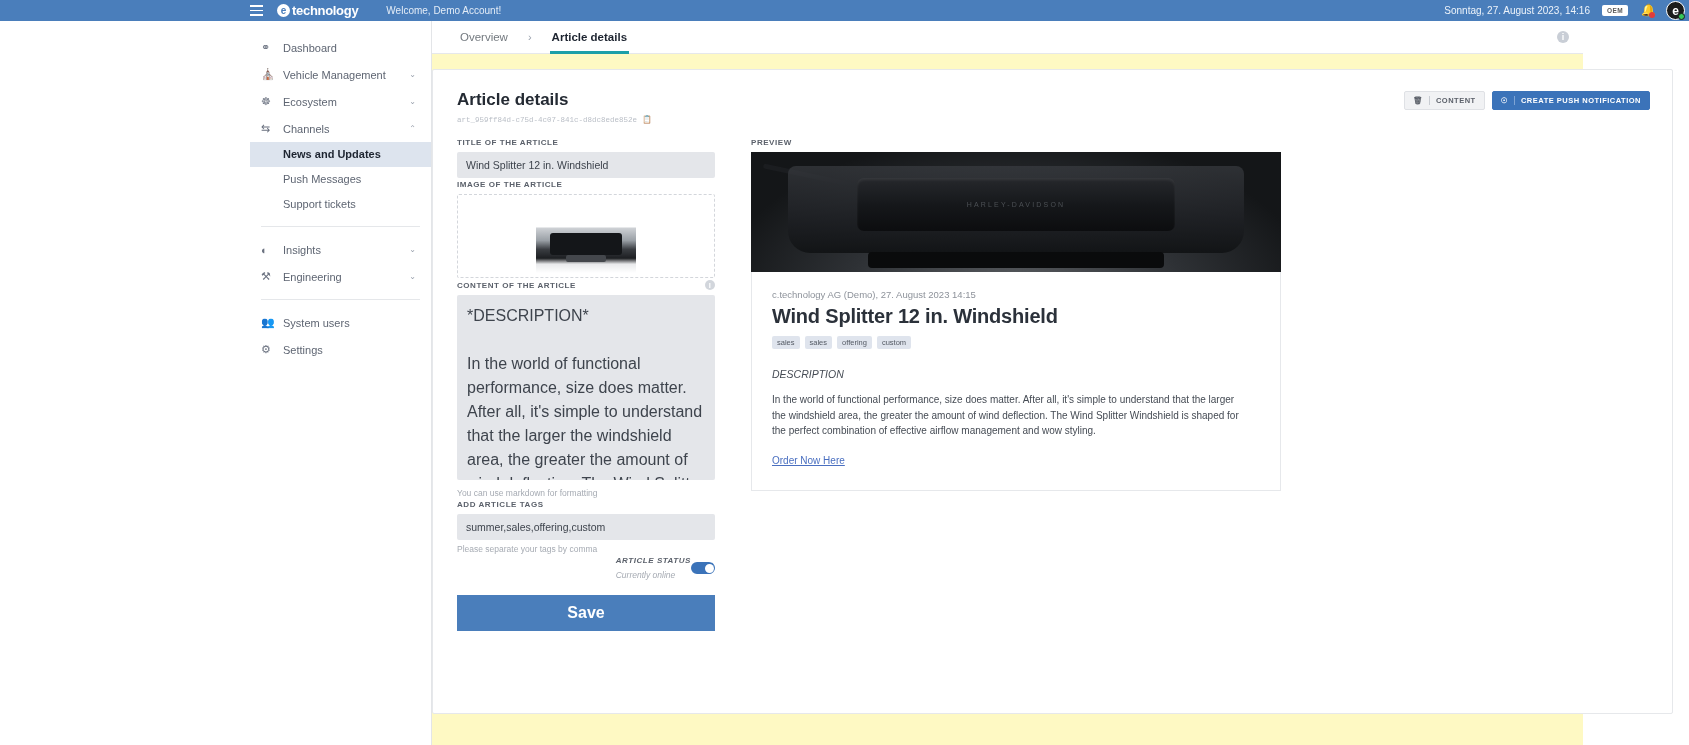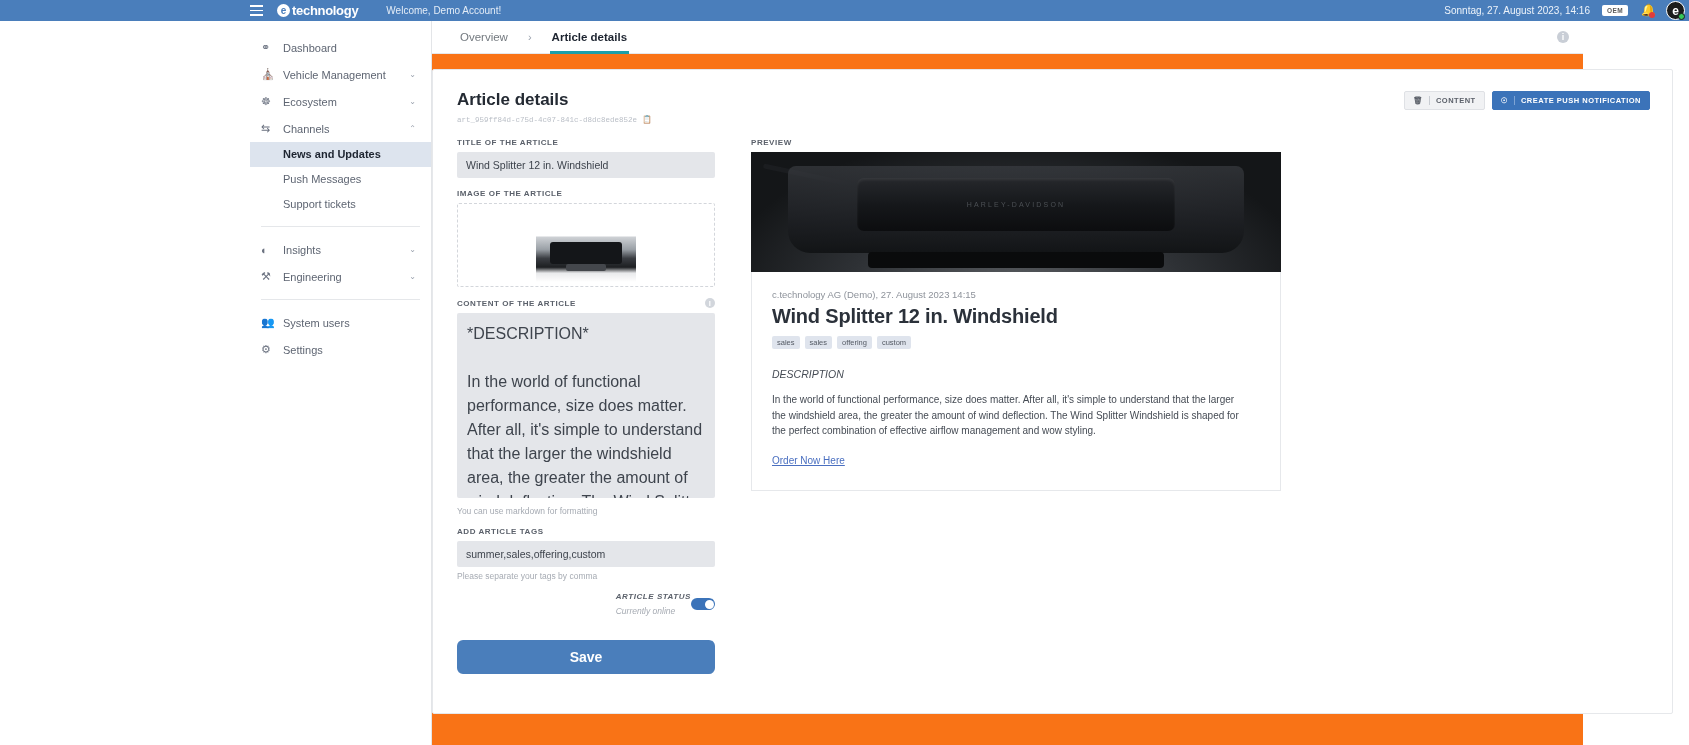--- a/index.html
+++ b/index.html
@@ -86,21 +86,21 @@
     display: block; height: 25px; line-height: 25px;
     padding-left: 33px; font-size: 11px; color: #5e6572; cursor: pointer;
   }
   .sub-item.active { background: #dde4ee; color: #1d2430; font-weight: 700; }
   .nav-div { height: 1px; background: #e5e7ea; margin: 9px 11px; }
 
   
   .main {
     position: absolute; top: 21px; left: 432px;
     width: 1151px; height: 724px;
-    background: #f97316;
+    background: #fef9c3;
   }
   .tabs {
     height: 33px;
     background: #ffffff;
     display: flex; align-items: center;
     padding-left: 16px; gap: 0;
     border-bottom: 1px solid #e6e8eb;
     position: relative;
   }
   .tab {
@@ -195,41 +195,41 @@
     content: ""; position: absolute; left: 30%; right: 30%; top: 76%; height: 9%;
     background: #44474c; border-radius: 2px;
   }
   .f-textarea {
     width: 100%; height: 185px; resize: none;
     background: #e4e6ea; border: none; border-radius: 2px;
     padding: 9px 10px; font-size: 16px; line-height: 1.5; color: #3e444d;
     font-family: "Liberation Sans", sans-serif;
   }
   .f-hint { font-size: 8.5px; color: #a6abb3; margin-top: 4px; }
-  .f-group { margin-bottom: 11px; }
+  .f-group { margin-bottom: 2px; }
   .info-dot {
     width: 10px; height: 10px; border-radius: 50%;
     background: #d2d6dc; color: #ffffff;
     font-size: 7.5px; font-weight: 700;
     display: flex; align-items: center; justify-content: center; cursor: pointer;
   }
   .status-row { display: flex; align-items: flex-start; justify-content: flex-end; font-style: italic; }
   .toggle {
     width: 24px; height: 12px; border-radius: 7px;
     background: #3b73b9; position: relative; cursor: pointer; flex: 0 0 24px;
     margin-top: 6px;
   }
   .toggle::after {
     content: ""; position: absolute; right: 1.5px; top: 1.5px;
     width: 9px; height: 9px; border-radius: 50%; background: #ffffff;
   }
   .btn-save {
     width: 100%; margin-top: 13px;
-    background: #4a7ebb; color: #ffffff; border: none; border-radius: 6px;
-    padding: 9px 0; font-size: 14px; font-weight: 700; cursor: pointer;
+    background: #4a7ebb; color: #ffffff; border: none; border-radius: 0;
+    padding: 9px 0; font-size: 16px; font-weight: 700; cursor: pointer;
     font-family: "Liberation Sans", sans-serif;
   }
 
   
   .prev-col { flex: 1; margin-left: 20px; }
   .prev-label {
     font-size: 8px; font-weight: 700; letter-spacing: 0.55px;
     color: #5b616b; margin-bottom: 5px; text-transform: uppercase;
   }
   .prev-hero {

